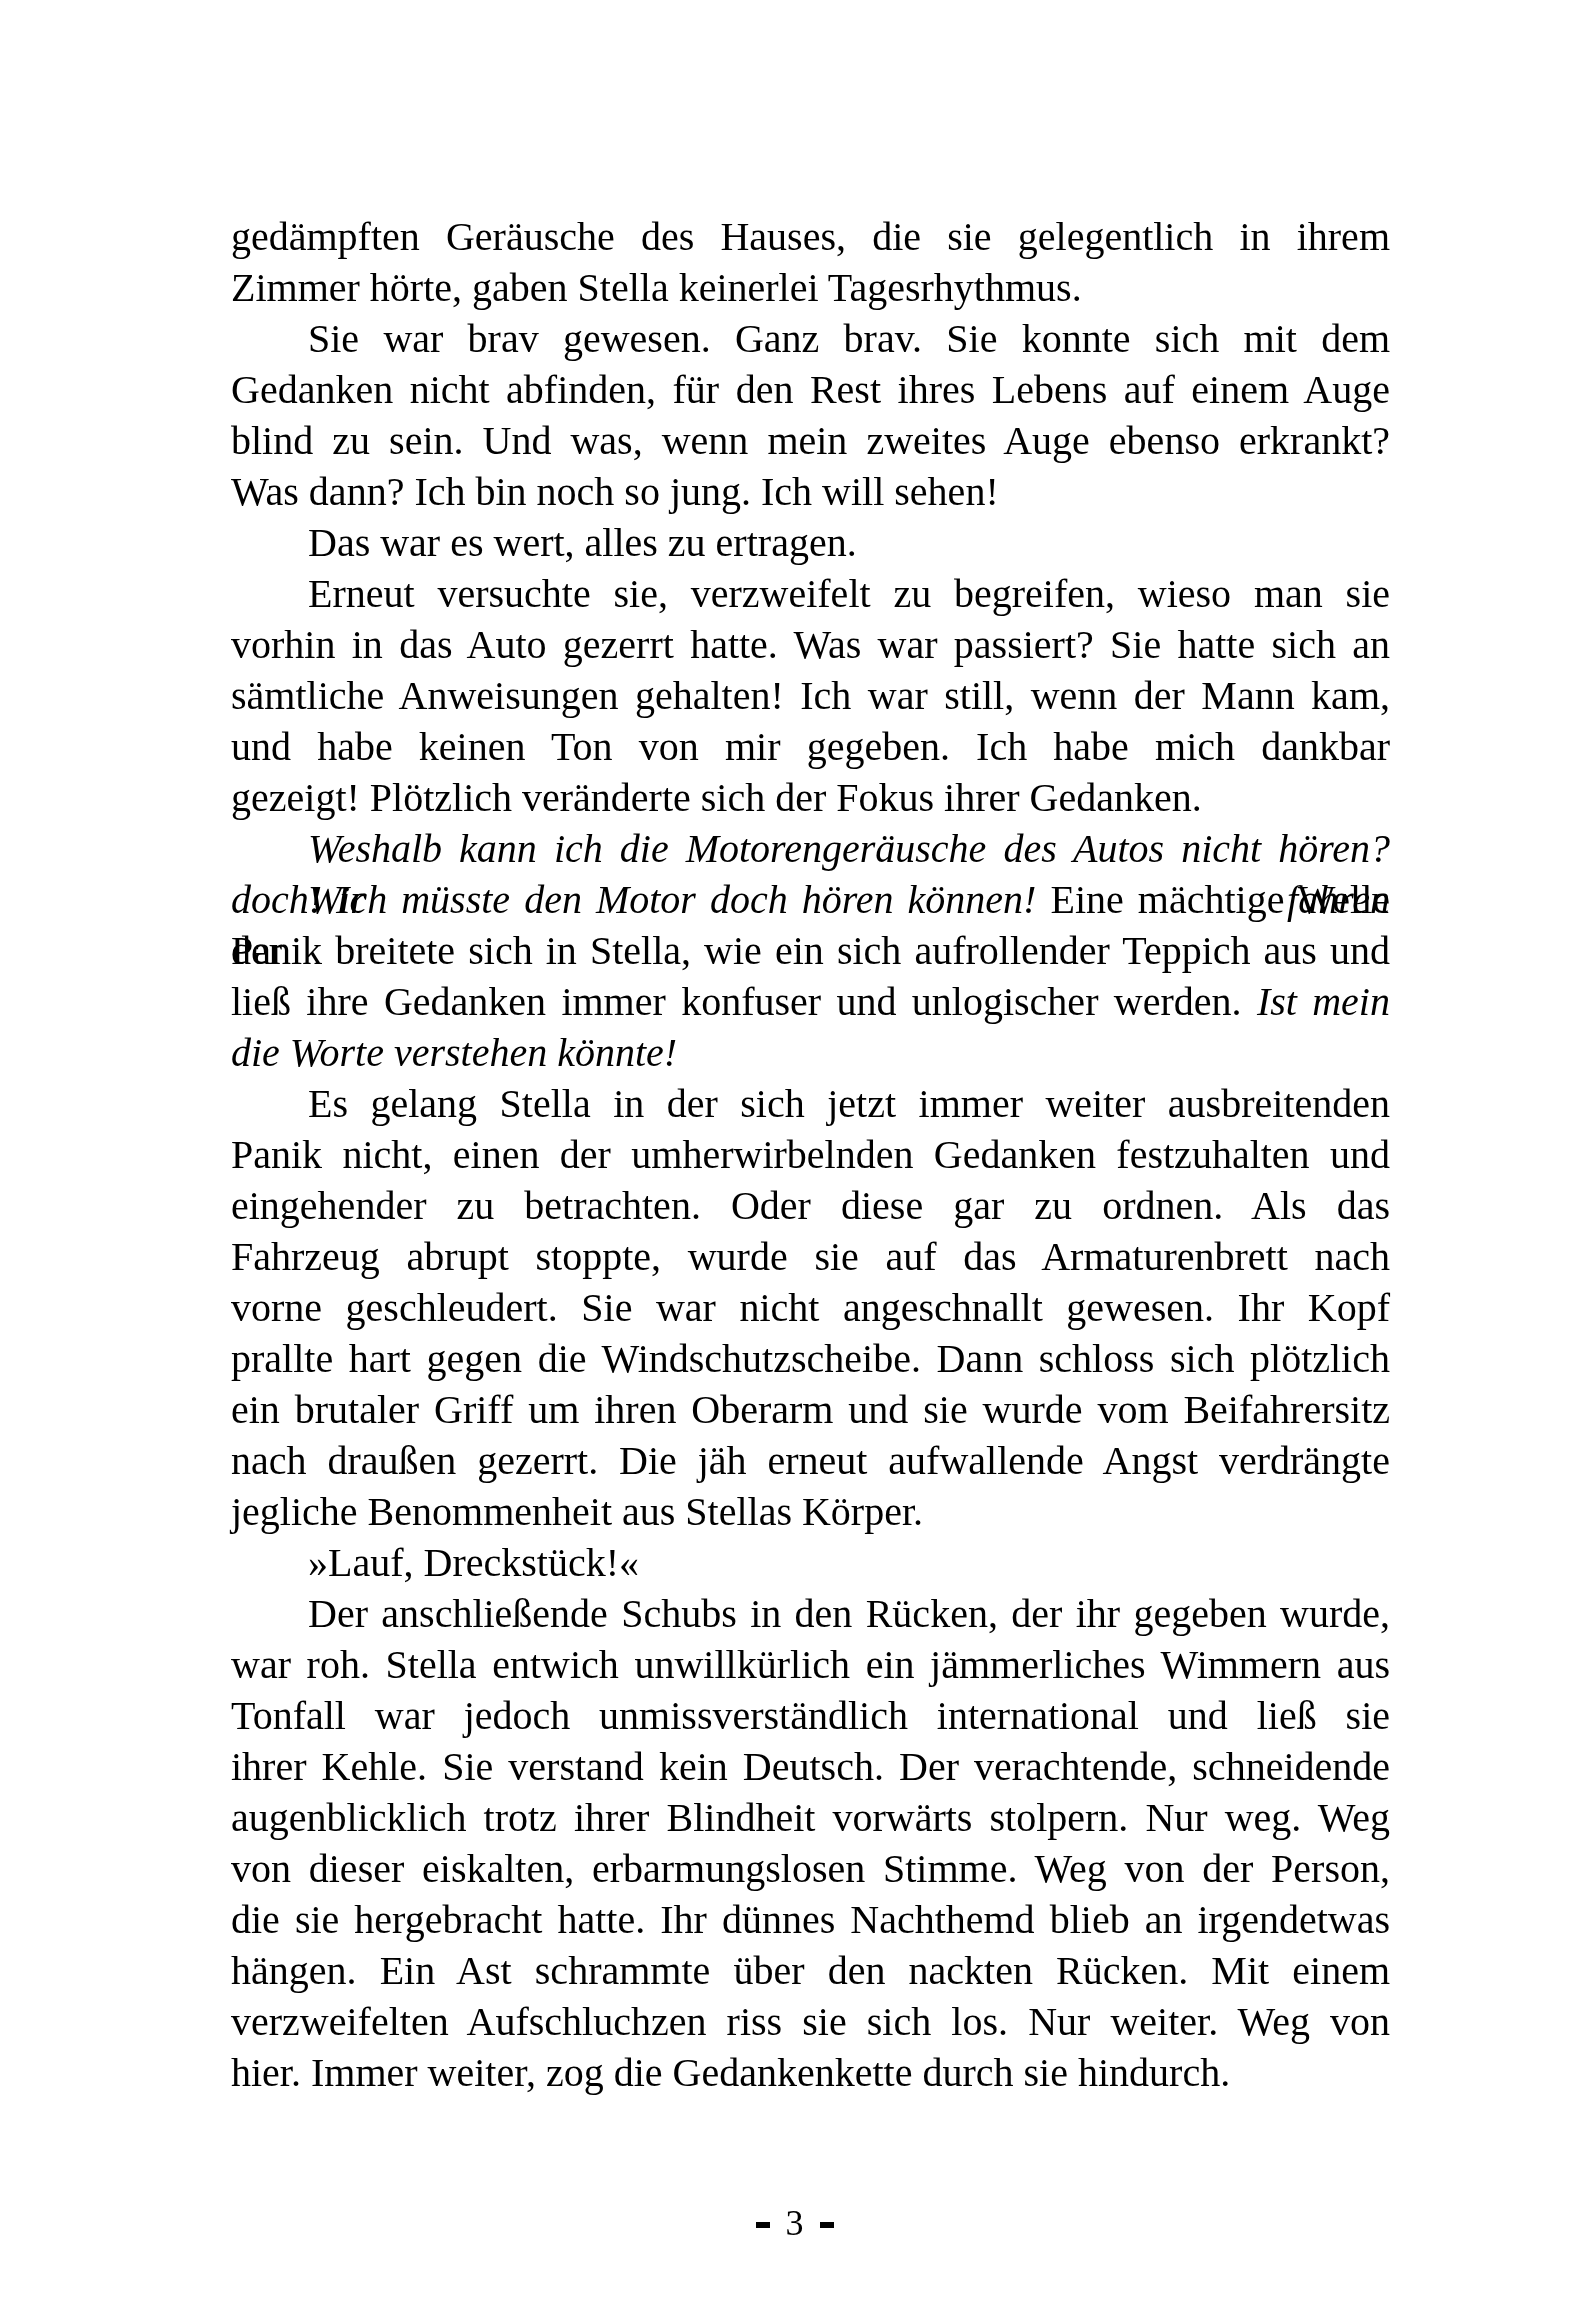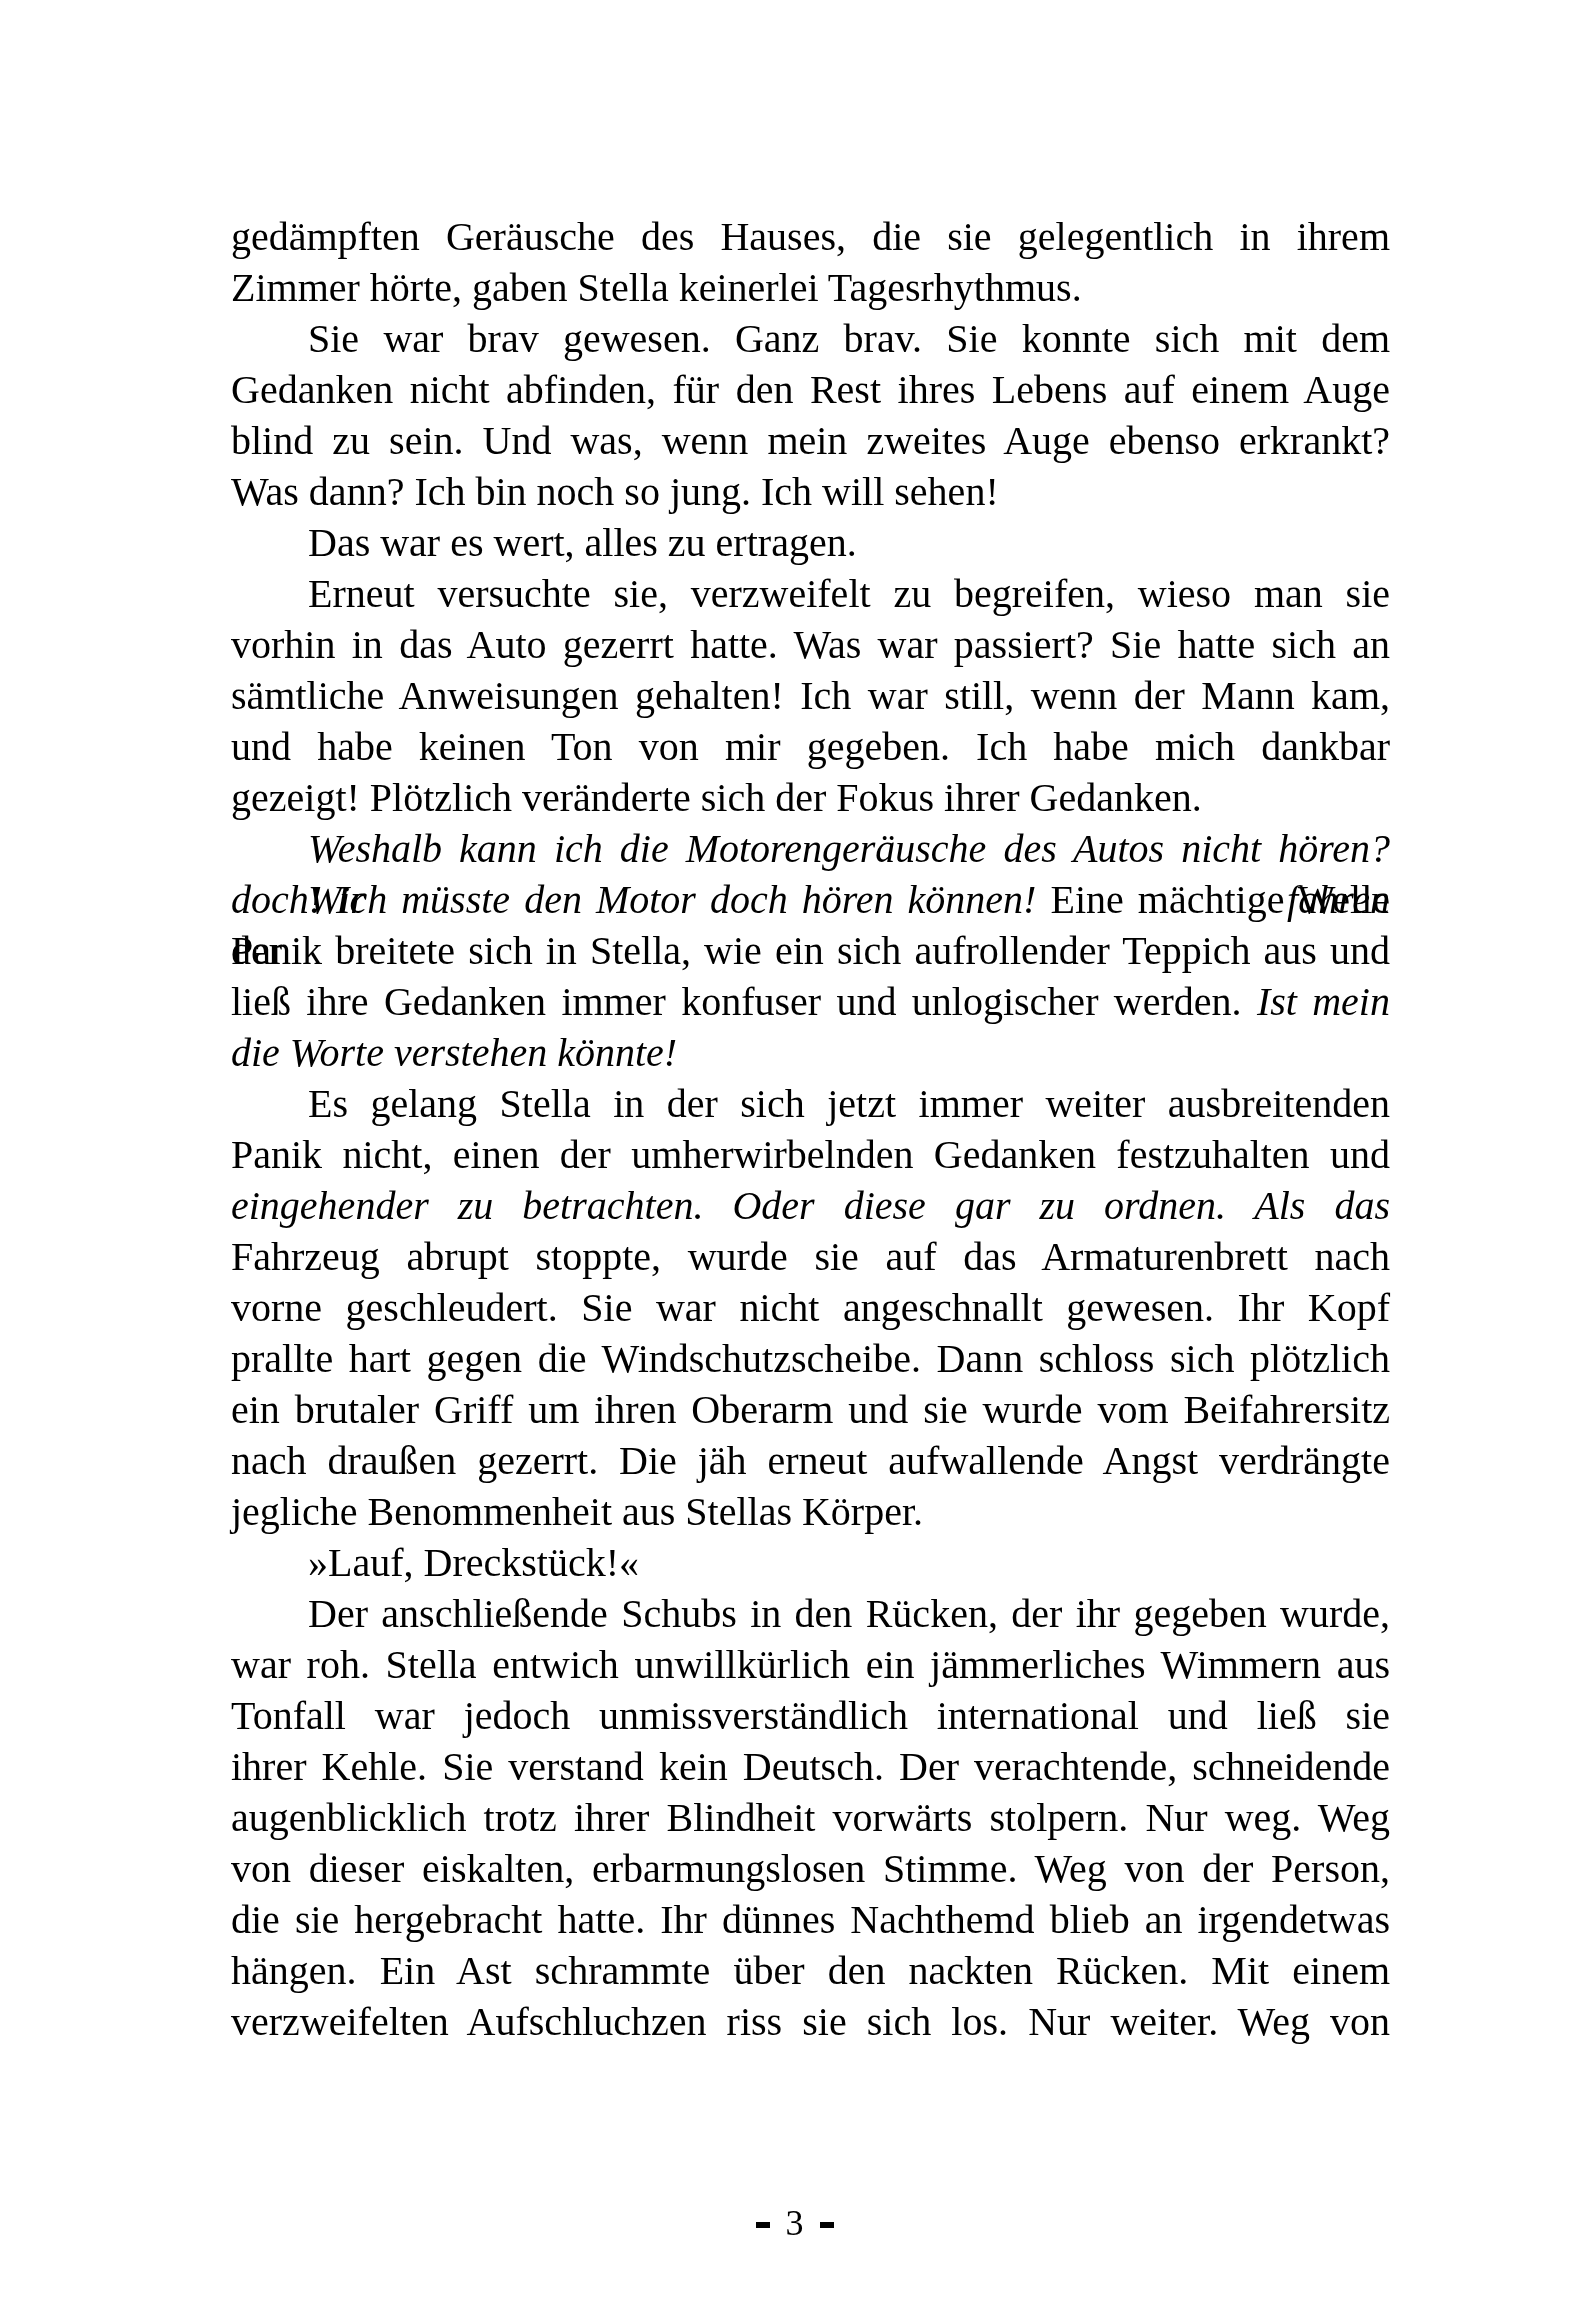--- a/index.html
+++ b/index.html
@@ -143,21 +143,21 @@
       <div class="line last">
         <span class="line-inner" style="text-align: left; text-align-last: left;"><span class="seg it">die Worte verstehen könnte!</span></span>
       </div>
       <div class="line indent">
         <span class="line-inner" style="text-align: justify; text-align-last: justify;"><span class="seg">Es gelang Stella in der sich jetzt immer weiter ausbreitenden</span></span>
       </div>
       <div class="line">
         <span class="line-inner" style="text-align: justify; text-align-last: justify;"><span class="seg">Panik nicht, einen der umherwirbelnden Gedanken festzuhalten und</span></span>
       </div>
       <div class="line">
-        <span class="line-inner" style="text-align: justify; text-align-last: justify; font-style: italic;"><span class="seg">eingehender zu betrachten. Oder diese gar zu ordnen. Als das</span></span>
+        <span class="line-inner" style="text-align: justify; text-align-last: justify;"><span class="seg">eingehender zu betrachten. Oder diese gar zu ordnen. Als das</span></span>
       </div>
       <div class="line">
         <span class="line-inner" style="text-align: justify; text-align-last: justify;"><span class="seg">Fahrzeug abrupt stoppte, wurde sie auf das Armaturenbrett nach</span></span>
       </div>
       <div class="line">
         <span class="line-inner" style="text-align: justify; text-align-last: justify;"><span class="seg">vorne geschleudert. Sie war nicht angeschnallt gewesen. Ihr Kopf</span></span>
       </div>
       <div class="line">
         <span class="line-inner" style="text-align: justify; text-align-last: justify;"><span class="seg">prallte hart gegen die Windschutzscheibe. Dann schloss sich plötzlich</span></span>
       </div>
@@ -192,20 +192,23 @@
         <span class="line-inner" style="text-align: justify; text-align-last: justify;"><span class="seg">von dieser eiskalten, erbarmungslosen Stimme. Weg von der Person,</span></span>
       </div>
       <div class="line">
         <span class="line-inner" style="text-align: justify; text-align-last: justify;"><span class="seg">die sie hergebracht hatte. Ihr dünnes Nachthemd blieb an irgendetwas</span></span>
       </div>
       <div class="line">
         <span class="line-inner" style="text-align: justify; text-align-last: justify;"><span class="seg">hängen. Ein Ast schrammte über den nackten Rücken. Mit einem</span></span>
       </div>
       <div class="line">
         <span class="line-inner" style="text-align: justify; text-align-last: justify;"><span class="seg">verzweifelten Aufschluchzen riss sie sich los. Nur weiter. Weg von</span></span>
+      </div>
+      <div class="line last">
+        <span class="line-inner" style="text-align: left; text-align-last: left;"><span class="seg">hier. Immer weiter, zog die Gedankenkette durch sie hindurch.</span></span>
       </div>
     </div>
 
   <div class="page-number">
     <span class="dash"></span><span class="num">3</span><span class="dash"></span>
   </div>
 </div>
 
 
 </body></html>

